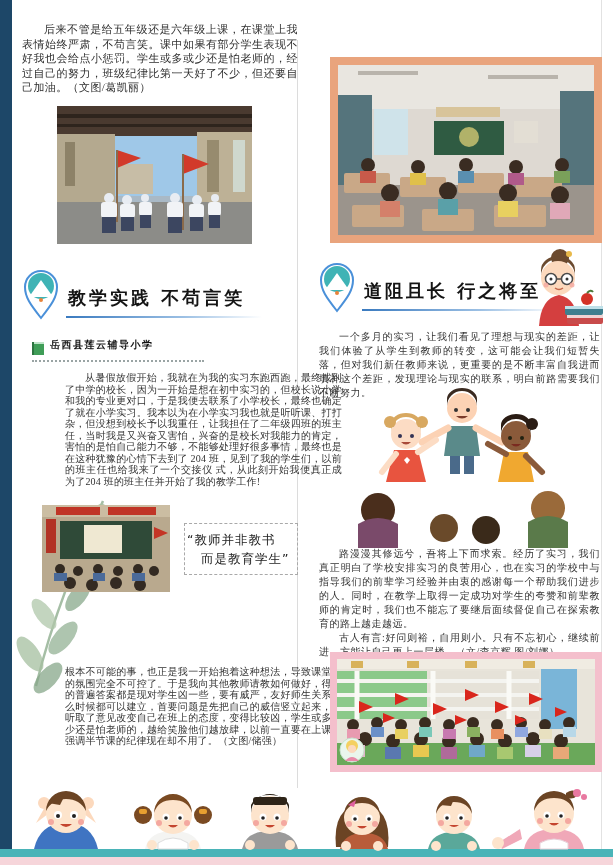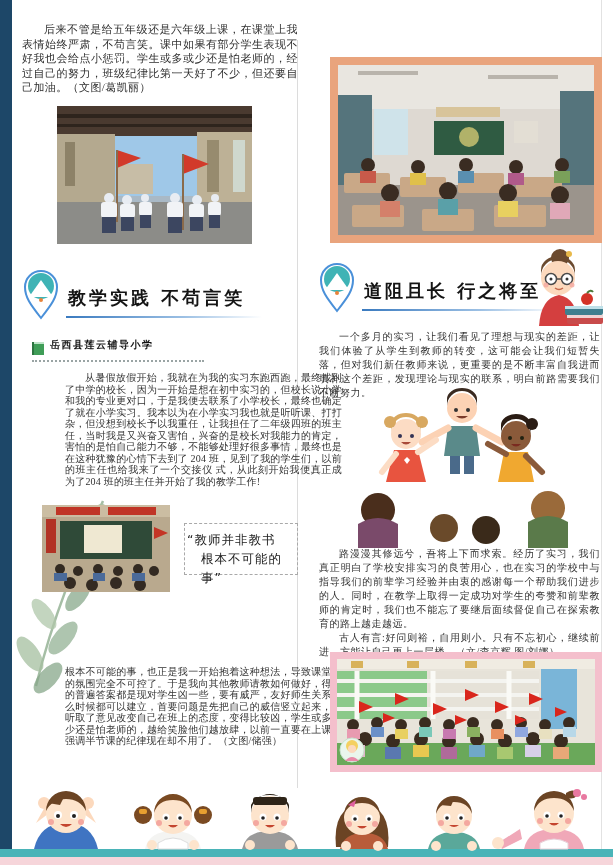--- a/index.html
+++ b/index.html
@@ -172,21 +172,21 @@
       <g fill="#4a6a9a">
           <rect x="12" y="68" width="13" height="8"></rect>
           <rect x="51" y="68" width="12" height="8"></rect>
           <rect x="90" y="68" width="13" height="8"></rect>
         </g>
     </svg>
   </div>
 
   <div class="quote-box">
     <span>“教师并非教书</span>
-    <span class="quote-l2">根本不可能的事”</span>
+    <span class="quote-l2">而是教育学生”</span>
   </div>
 
   <p class="body p3">根本不可能的事，也正是我一开始抱着这种想法，导致课堂上的氛围完全不可控了。于是我向其他教师请教如何做好，得到的普遍答案都是现对学生凶一些，要有威严，友好师生关系什么时候都可以建立，首要问题是先把自己的威信竖立起来，我听取了意见改变自己在班上的态度，变得比较凶，学生或多或少还是怕老师的，越给笑脸他们越放肆，以前一直要在上课前强调半节课的纪律现在却不用了。（文图/储强）</p>
 
   <div class="frame frame-orange">
     <div class="inner">
       <svg width="256" height="170" xmlns="http://www.w3.org/2000/svg">
         <rect width="256" height="170" fill="#ded9d2"></rect>
         <rect x="0" y="0" width="256" height="44" fill="#e9e6e0"></rect>
         <rect x="20" y="6" width="60" height="4" fill="#b9b4ac"></rect>

